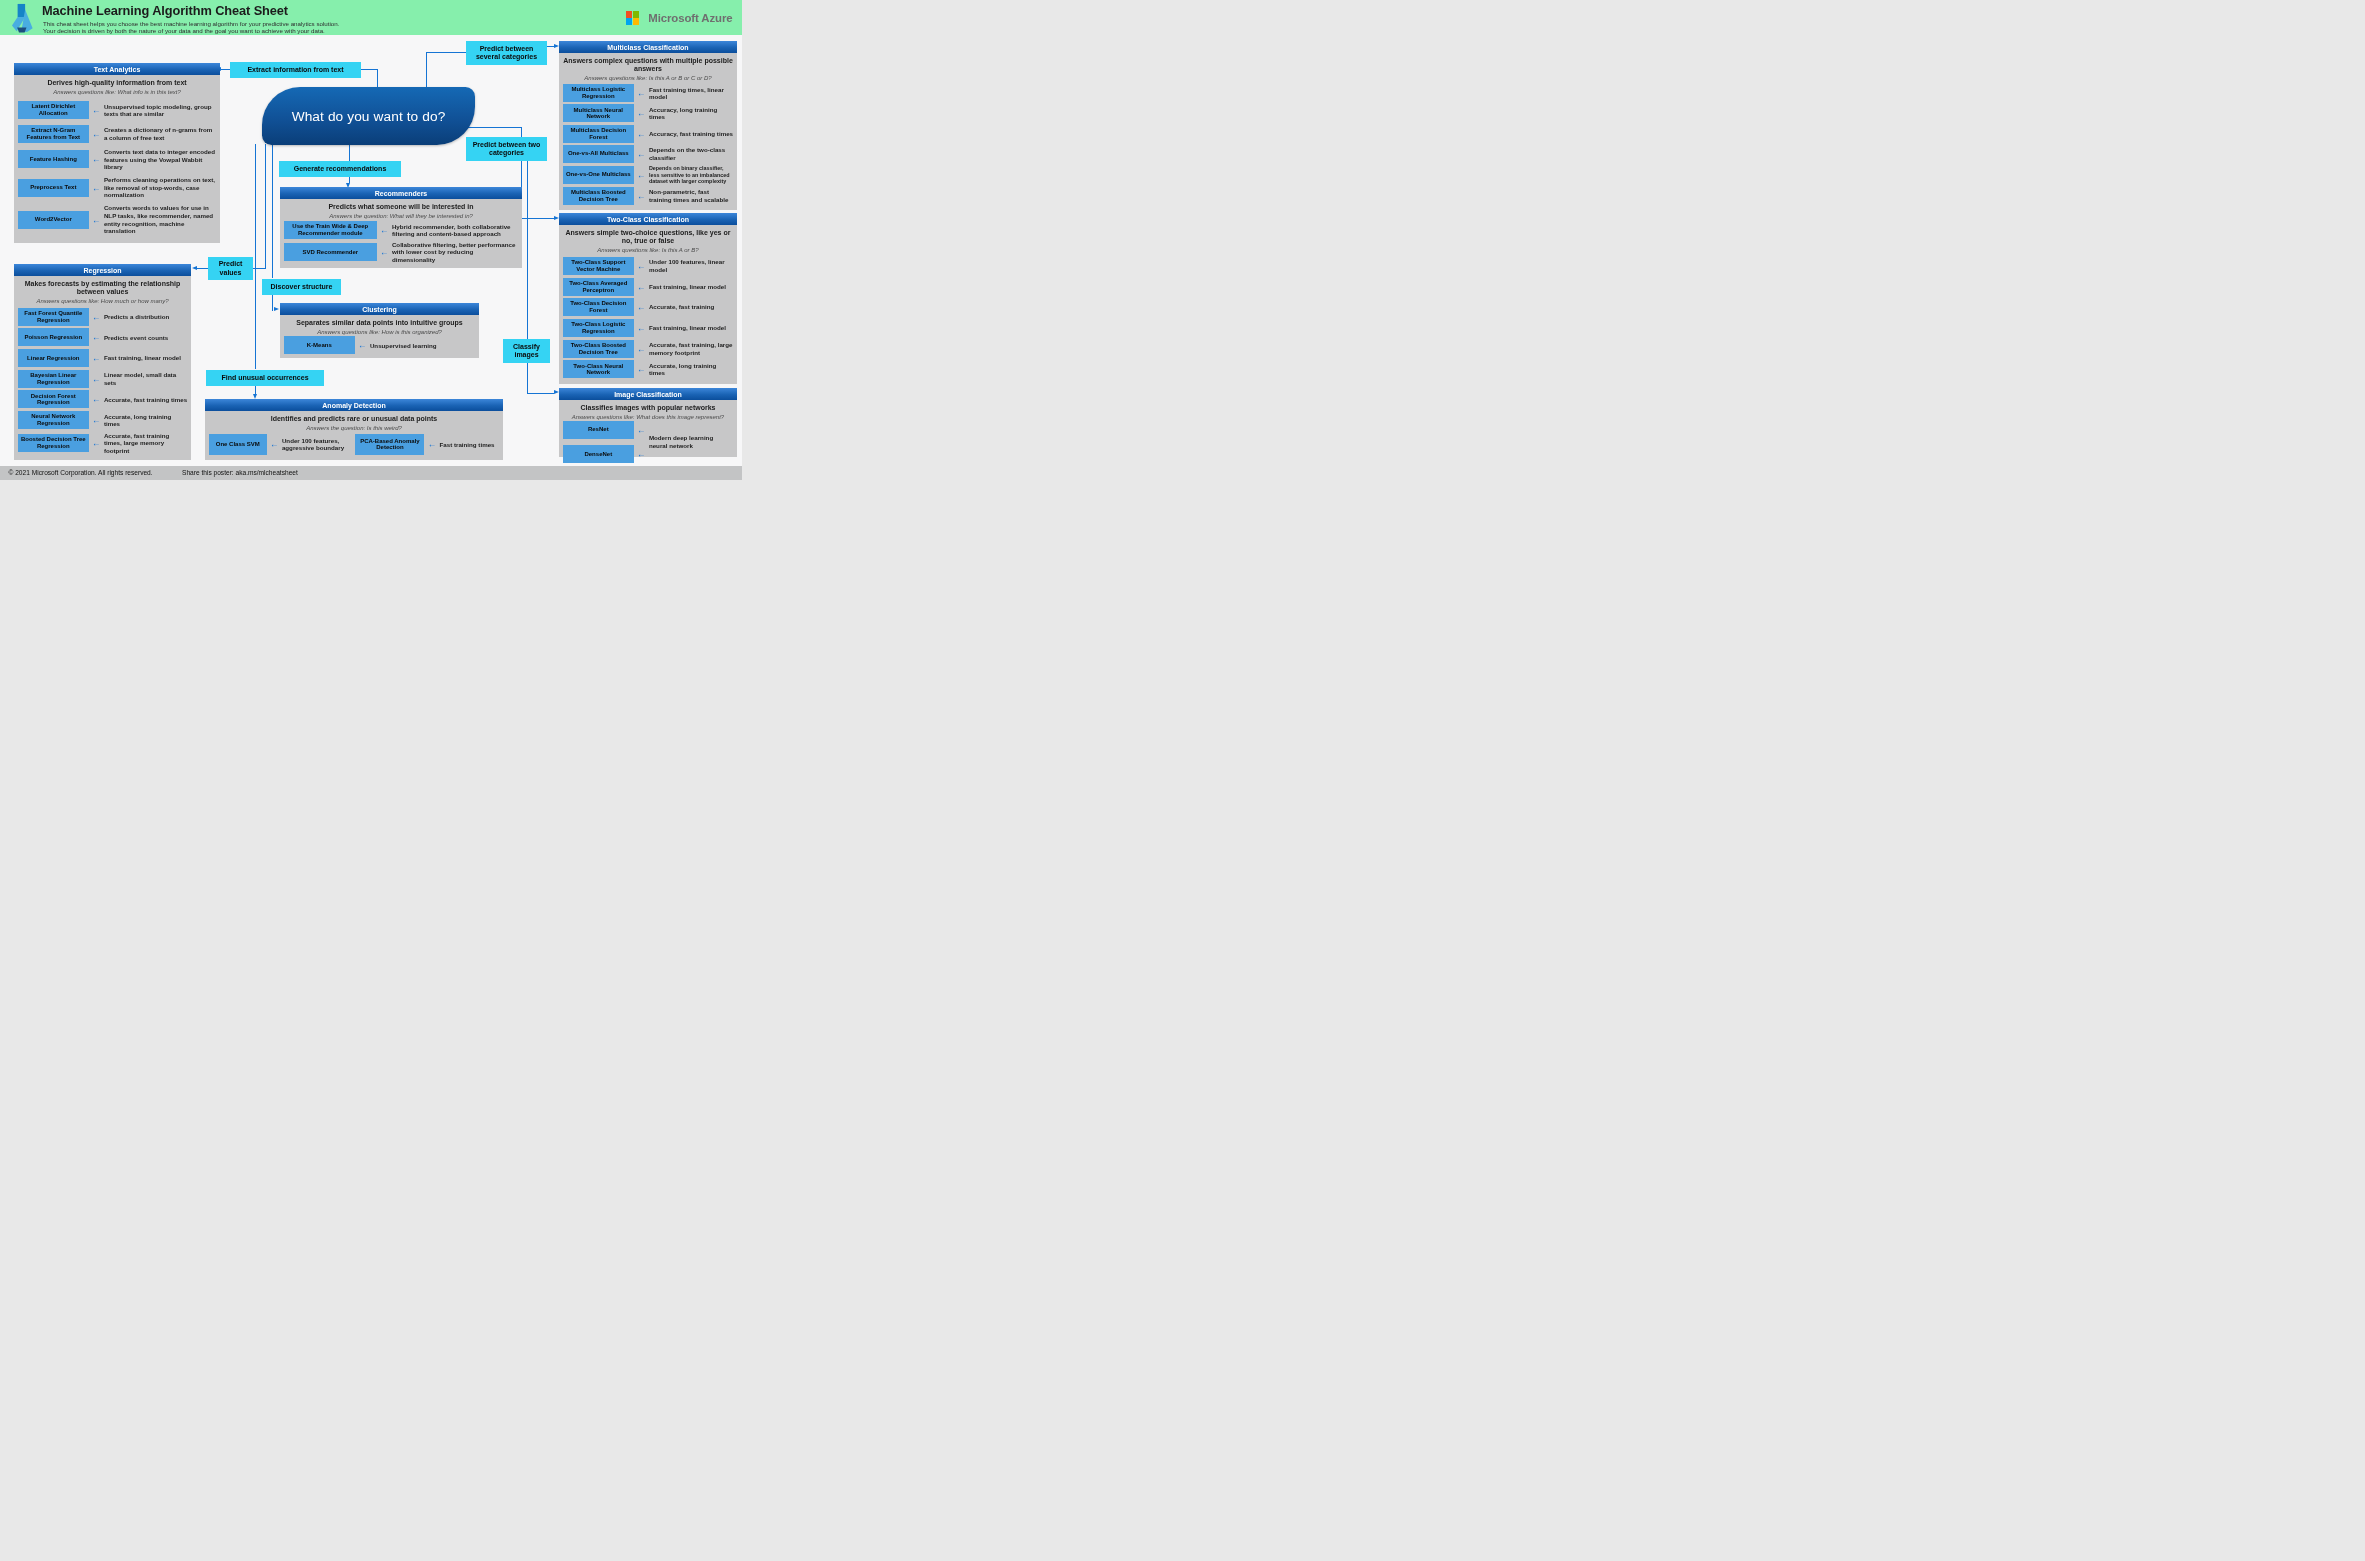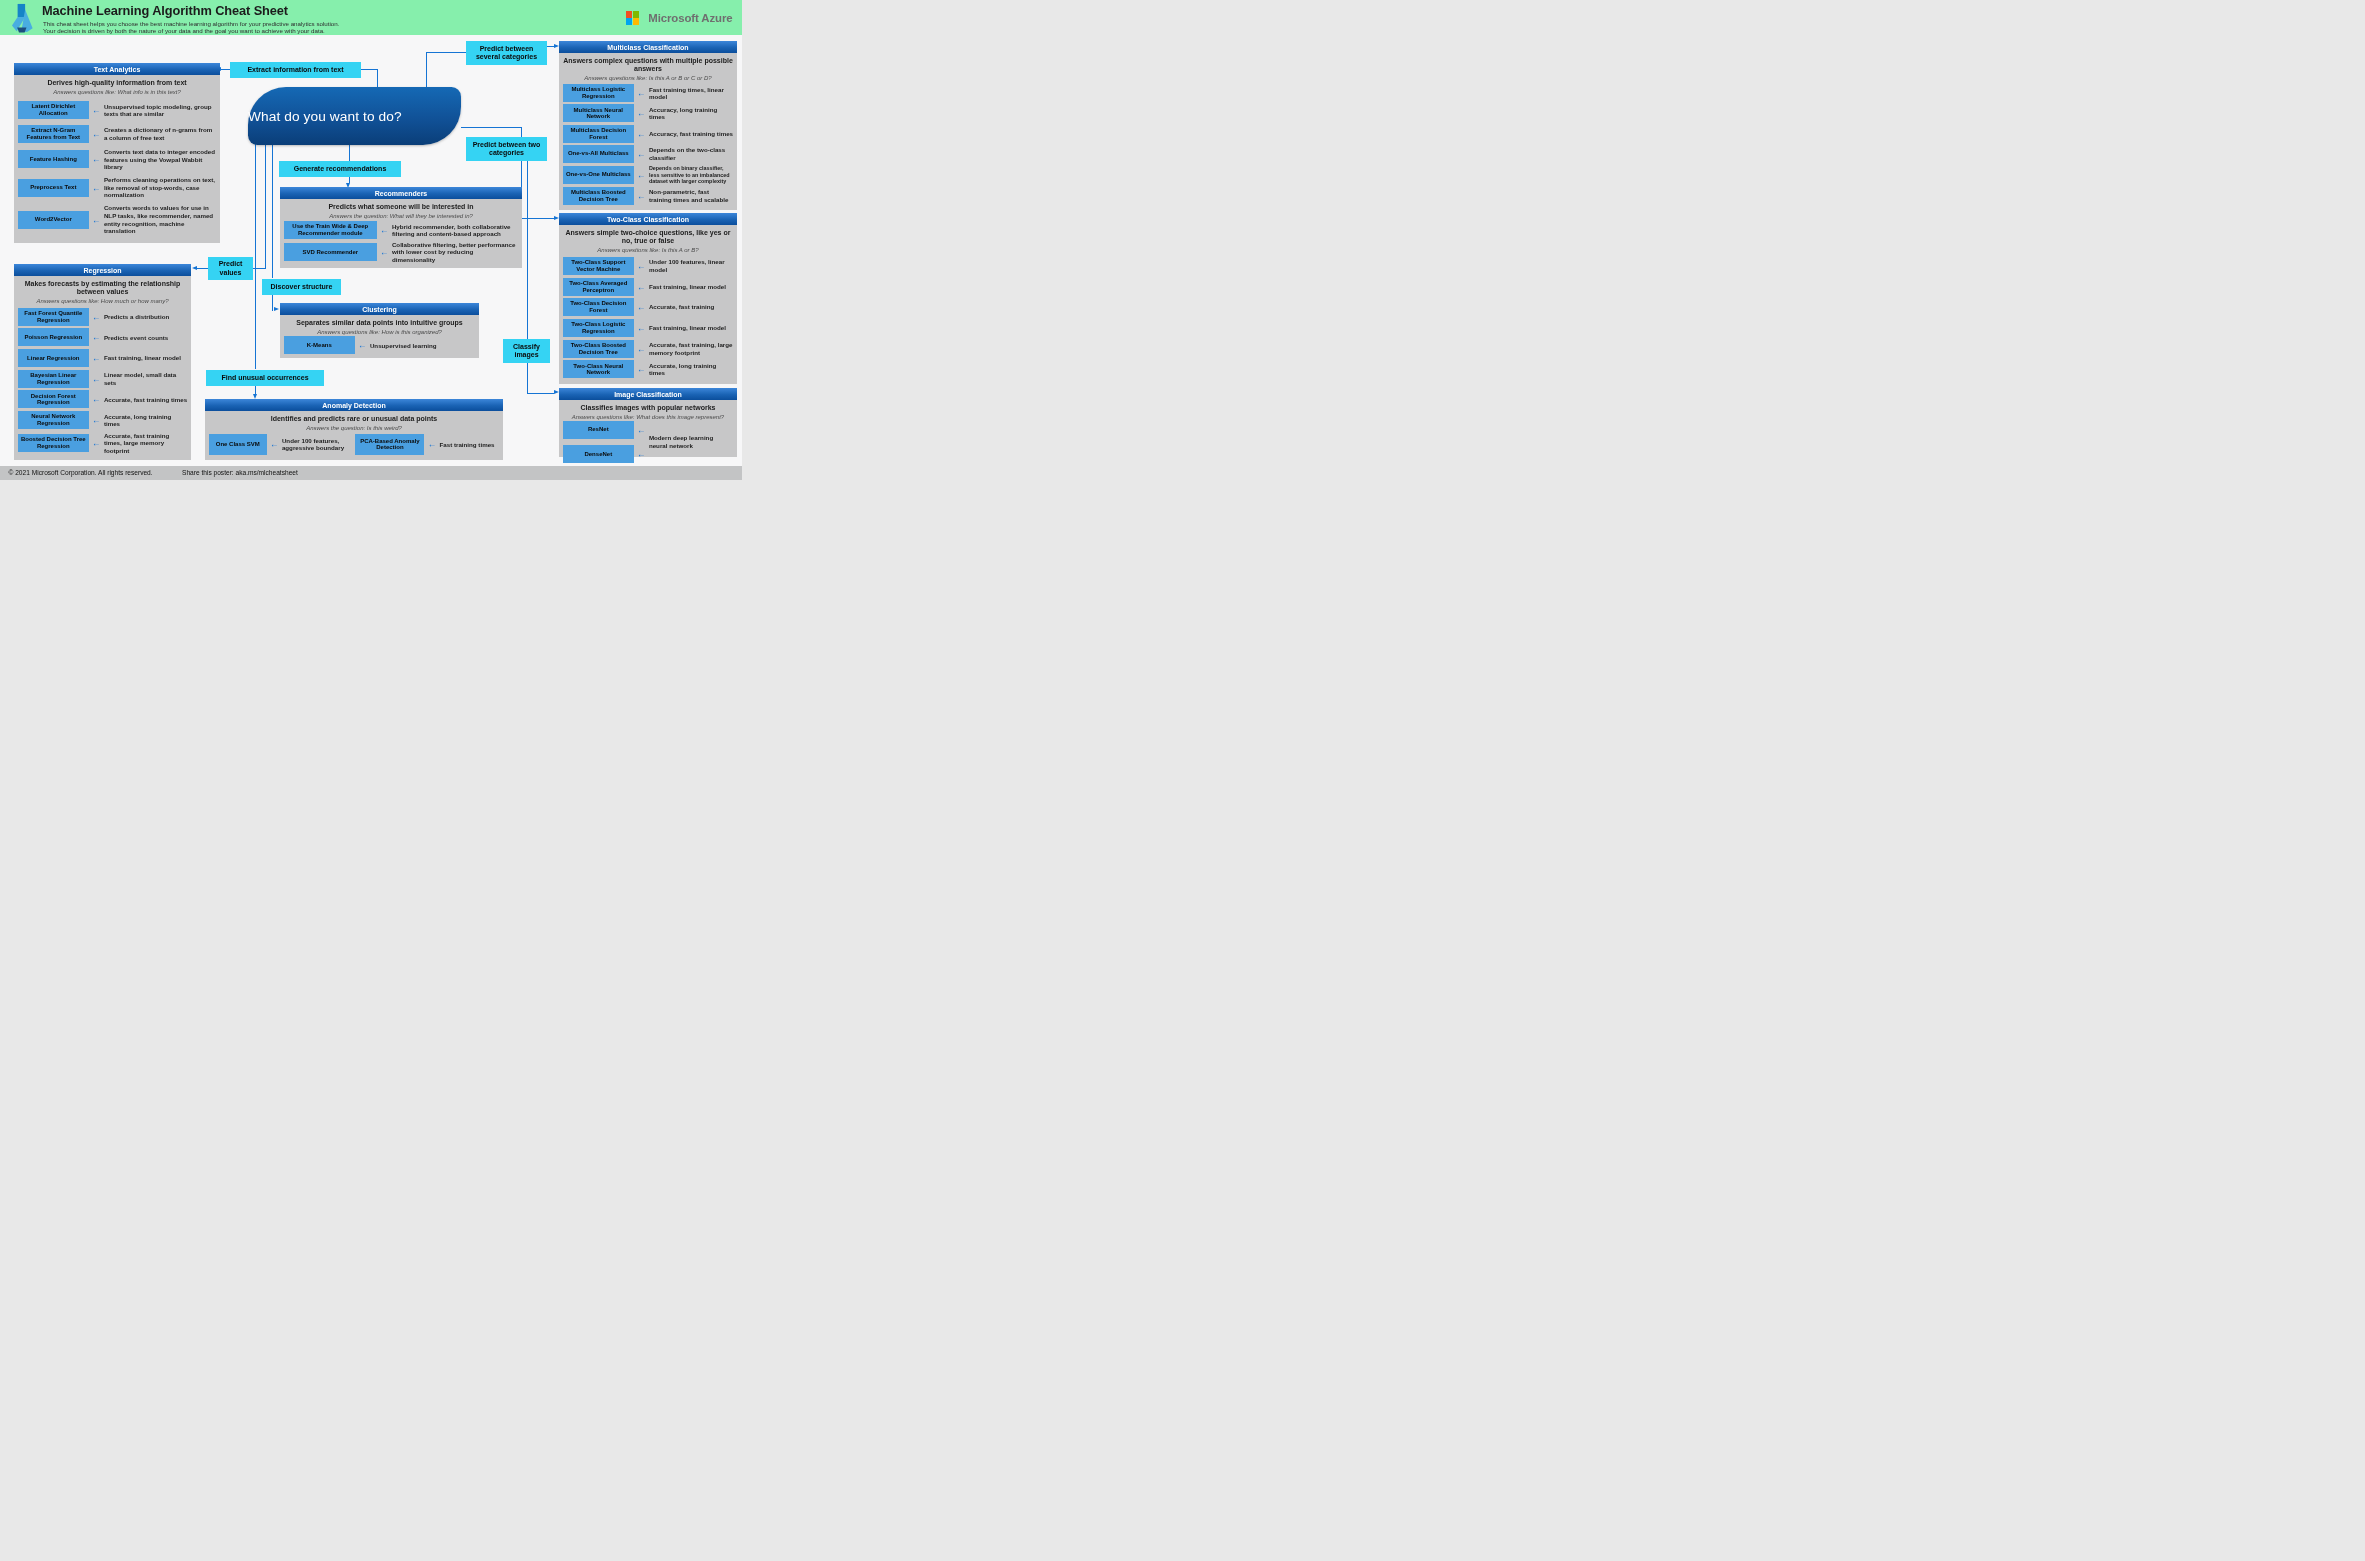--- a/index.html
+++ b/index.html
@@ -39,23 +39,23 @@
   .h-rows .prow{flex:1;}
   .h-rows .chip.c1{flex:0 0 58px;width:58px;min-height:21px;}
   .h-rows .chip.c2{flex:0 0 69px;width:69px;min-height:21px;}
 
   
   .img-wrap{flex:1;display:flex;align-items:center;}
   .img-chips{display:flex;flex-direction:column;gap:6.6px;}
   .img-chips .chiprow{display:flex;align-items:center;}
 
   
-  #center{position:absolute;left:248px;top:87px;width:213px;height:58px;
+  #center{position:absolute;left:262px;top:87px;width:213px;height:58px;
           background:linear-gradient(180deg,#1569b5 0%,#104f94 60%,#0a3e78 100%);
-          border-radius:38px 9.5px 38px 9.5px;display:flex;align-items:center;justify-content:flex-start;
+          border-radius:38px 9.5px 38px 9.5px;display:flex;align-items:center;justify-content:center;
           box-shadow:0 0.9px 2.4px rgba(0,0,0,0.25);}
   #center .q{color:#fff;font-size:13.7px;font-weight:400;letter-spacing:0.1px;}
 
   
   .cyan{position:absolute;background:#35d3f3;color:#0a0a0a;font-weight:bold;display:flex;align-items:center;justify-content:center;
         text-align:center;font-size:7px;line-height:1.15;padding:0.9px 1.9px;box-sizing:border-box;}
 
   
   .hline,.vline{position:absolute;background:#1574d4;}
   .hline{height:1.4px;} .vline{width:1.4px;}

